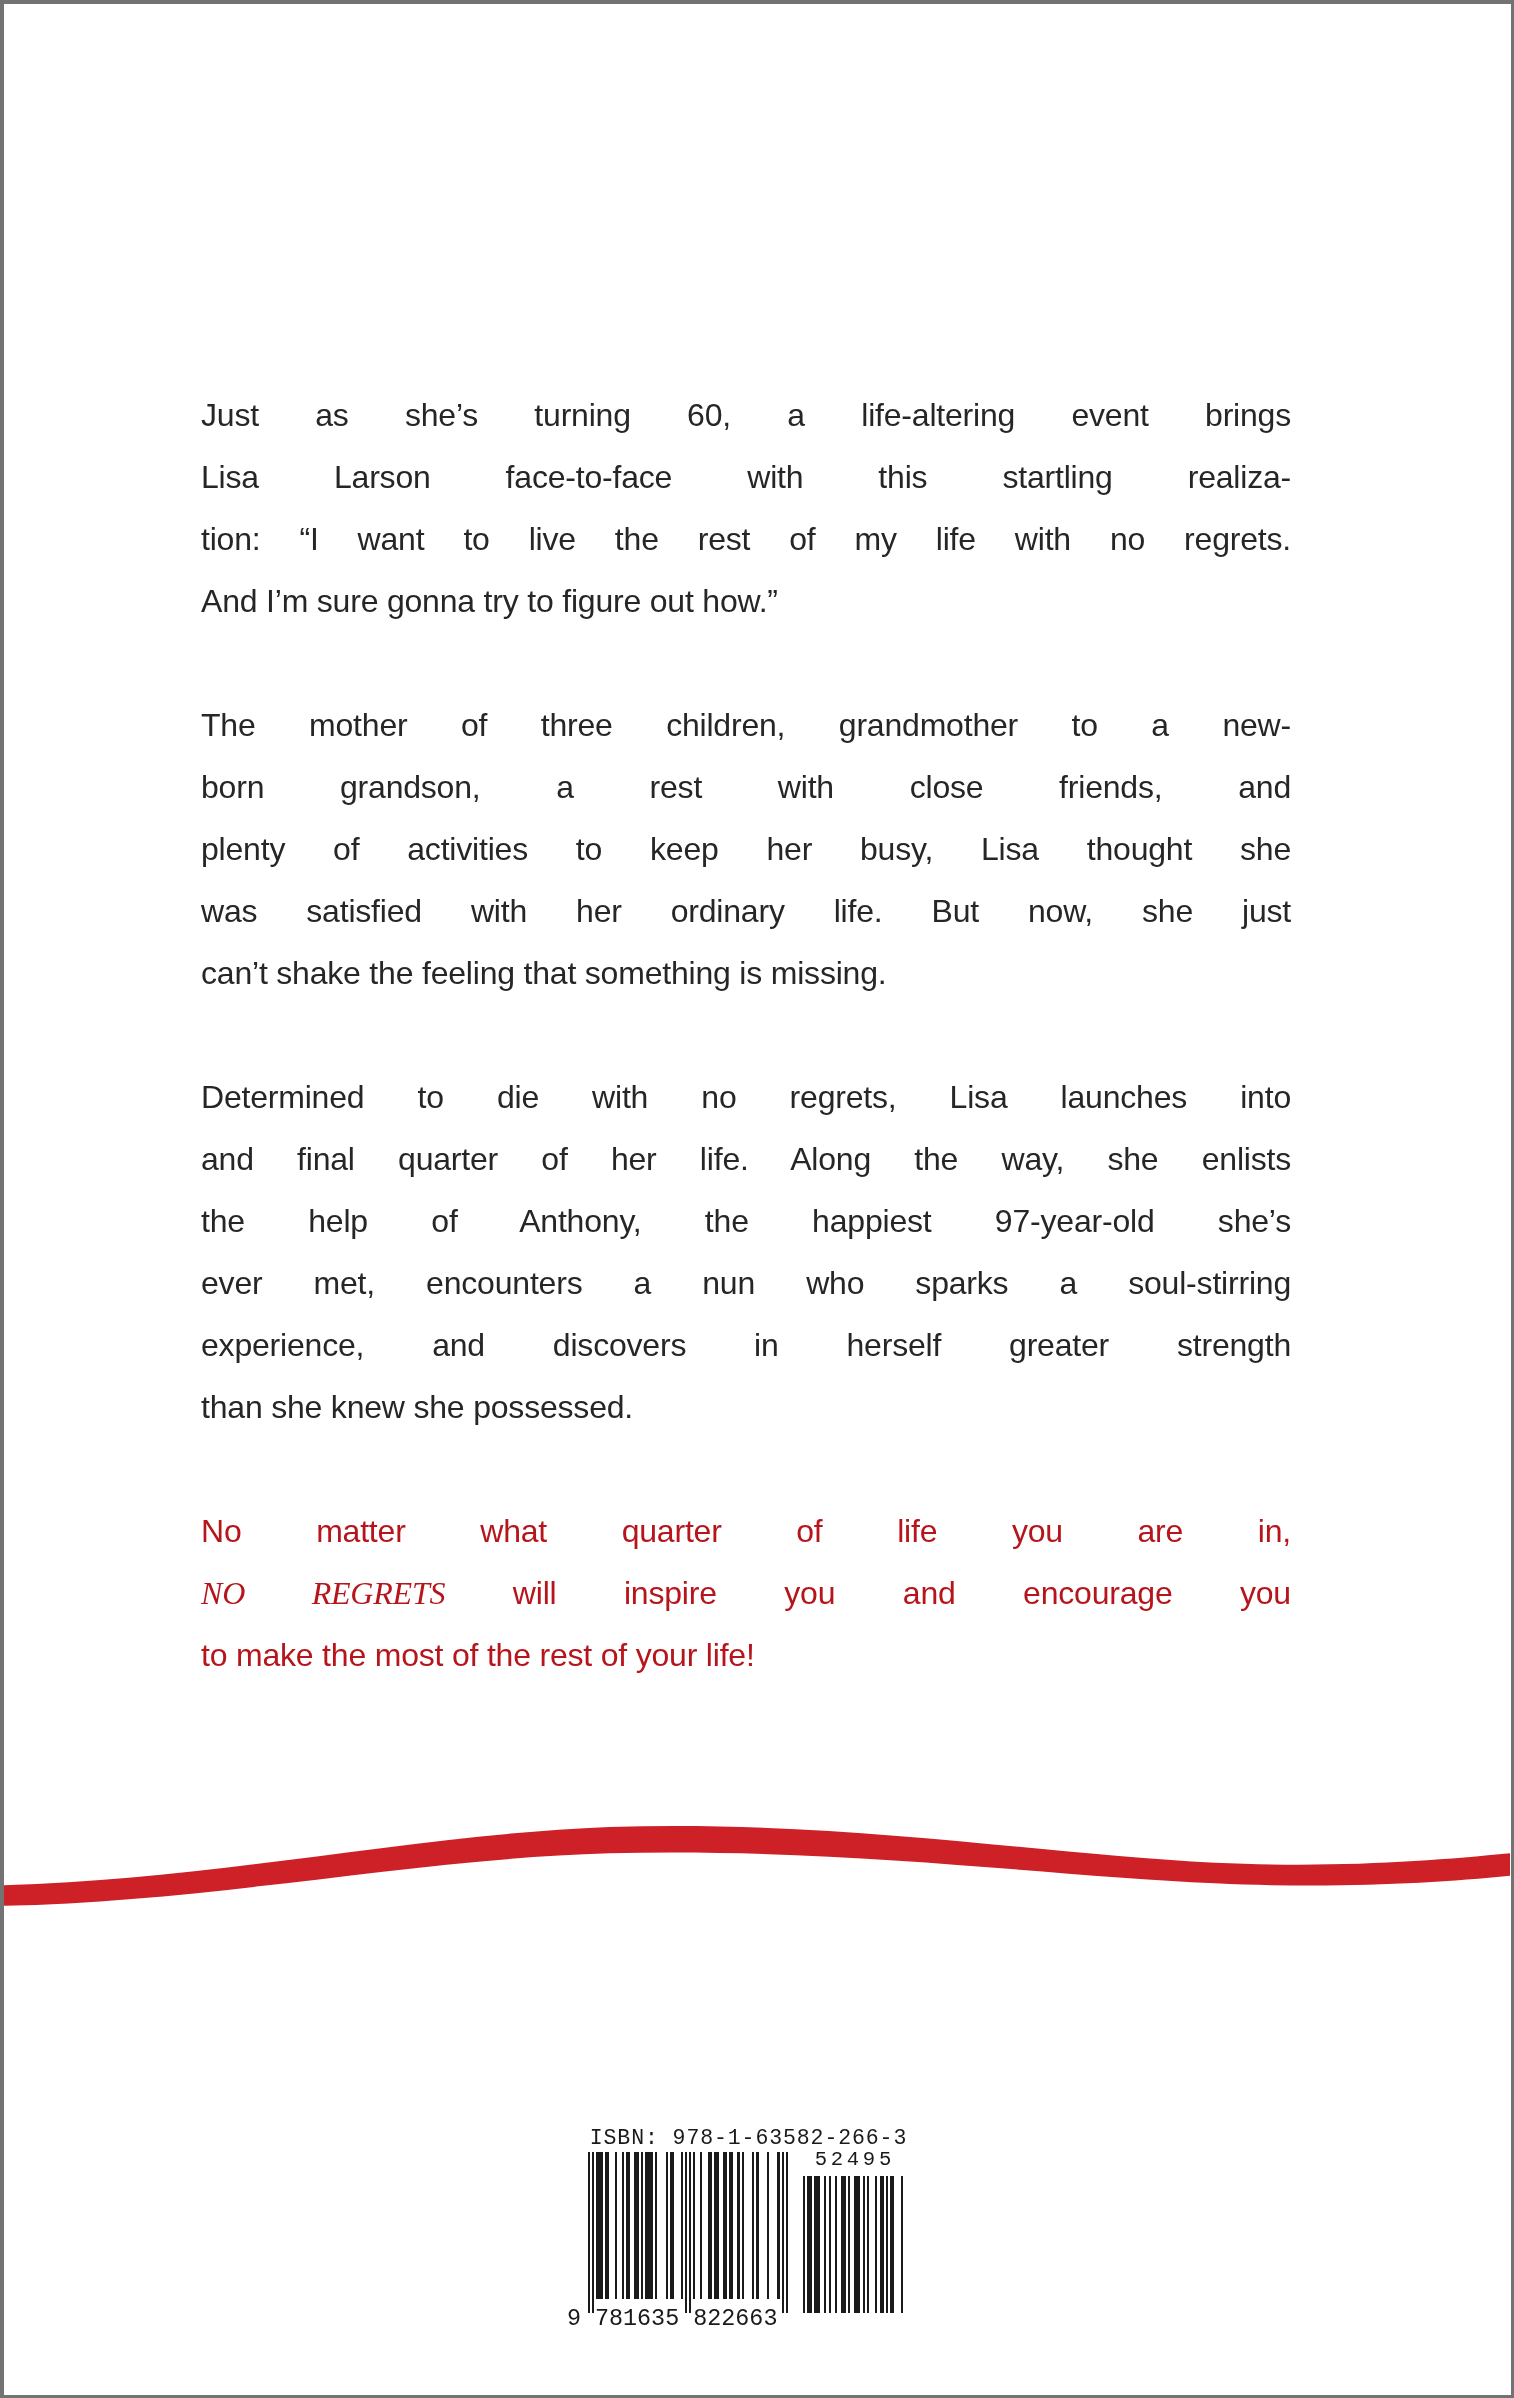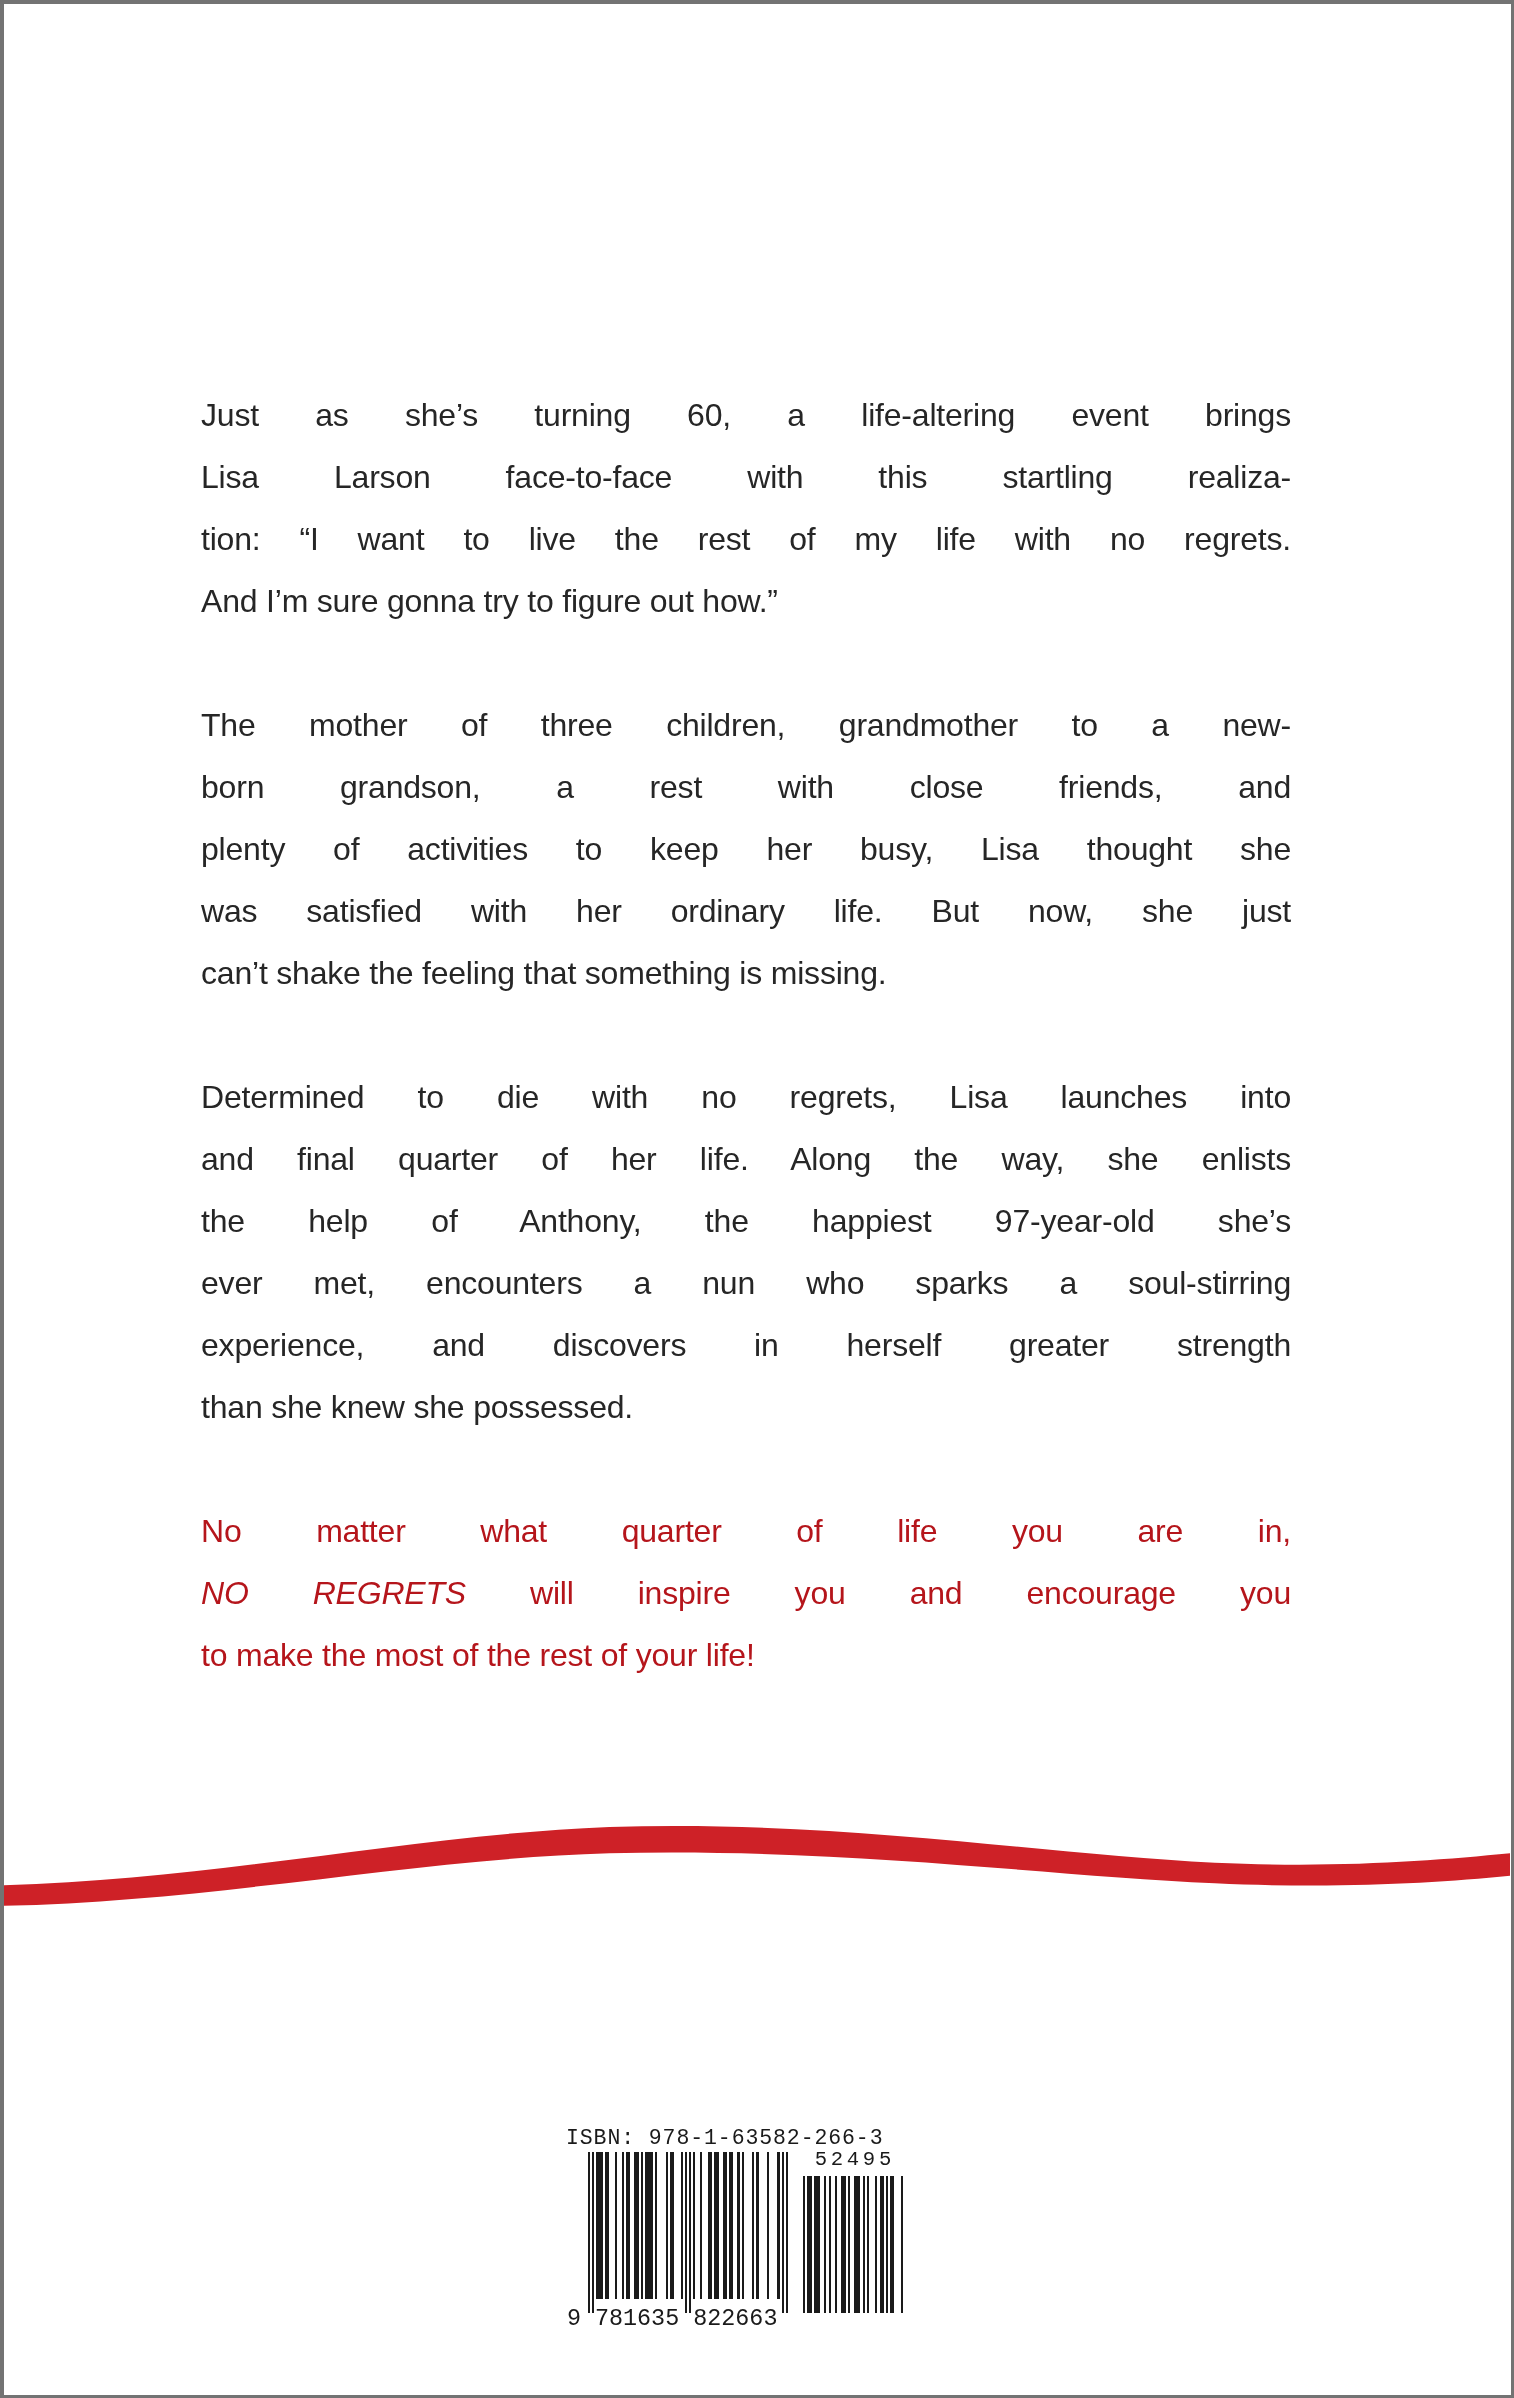--- a/index.html
+++ b/index.html
@@ -28,21 +28,21 @@
     letter-spacing: -0.2px;
   }
   .para { margin: 0 0 62px 0; }
   .ln {
     display: block;
     text-align: justify;
     text-align-last: justify;
   }
   .ln-last { text-align-last: left; }
   .tagline { color: var(--red-text, #b5151b); }
-  .book-title-italic { font-style: italic; }
+  .book-title-italic { font-style: italic; font-family: Liberation Serif, serif; }
 
   
   .swoosh {
     position: absolute;
     left: 0;
     top: 1808px;
     width: 1506px;
     height: 122px;
     display: block;
   }
@@ -53,20 +53,21 @@
     left: 562px;
     top: 2120px;
     width: 365px;
     height: 206px;
     color: var(--barcode-ink, #1a1a1a);
   }
   .isbn-label {
     position: absolute;
     left: 0; top: 2px;
     width: 100%;
+    text-align: center;
     font: 21.5px "Liberation Mono", monospace;
     letter-spacing: 0.9px;
     white-space: pre;
   }
   .bars-main {
     position: absolute;
     left: 21.5px; top: 28px;
     width: 200px; height: 161px;
     shape-rendering: crispEdges;
   }

